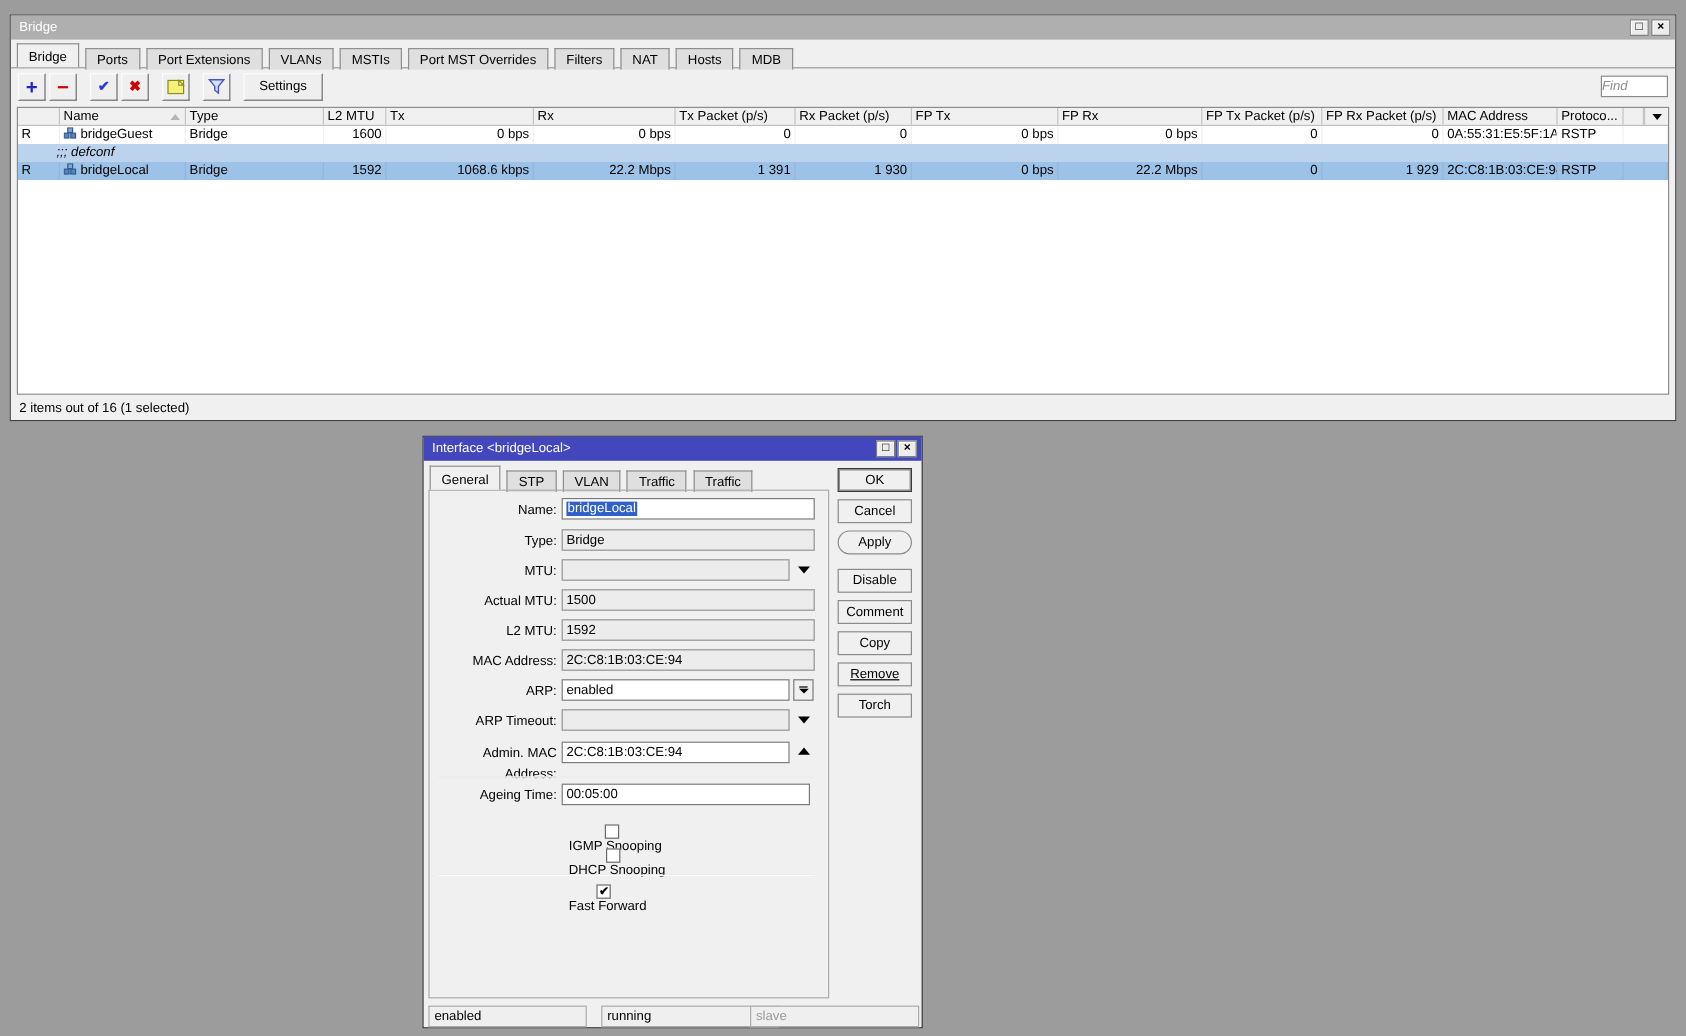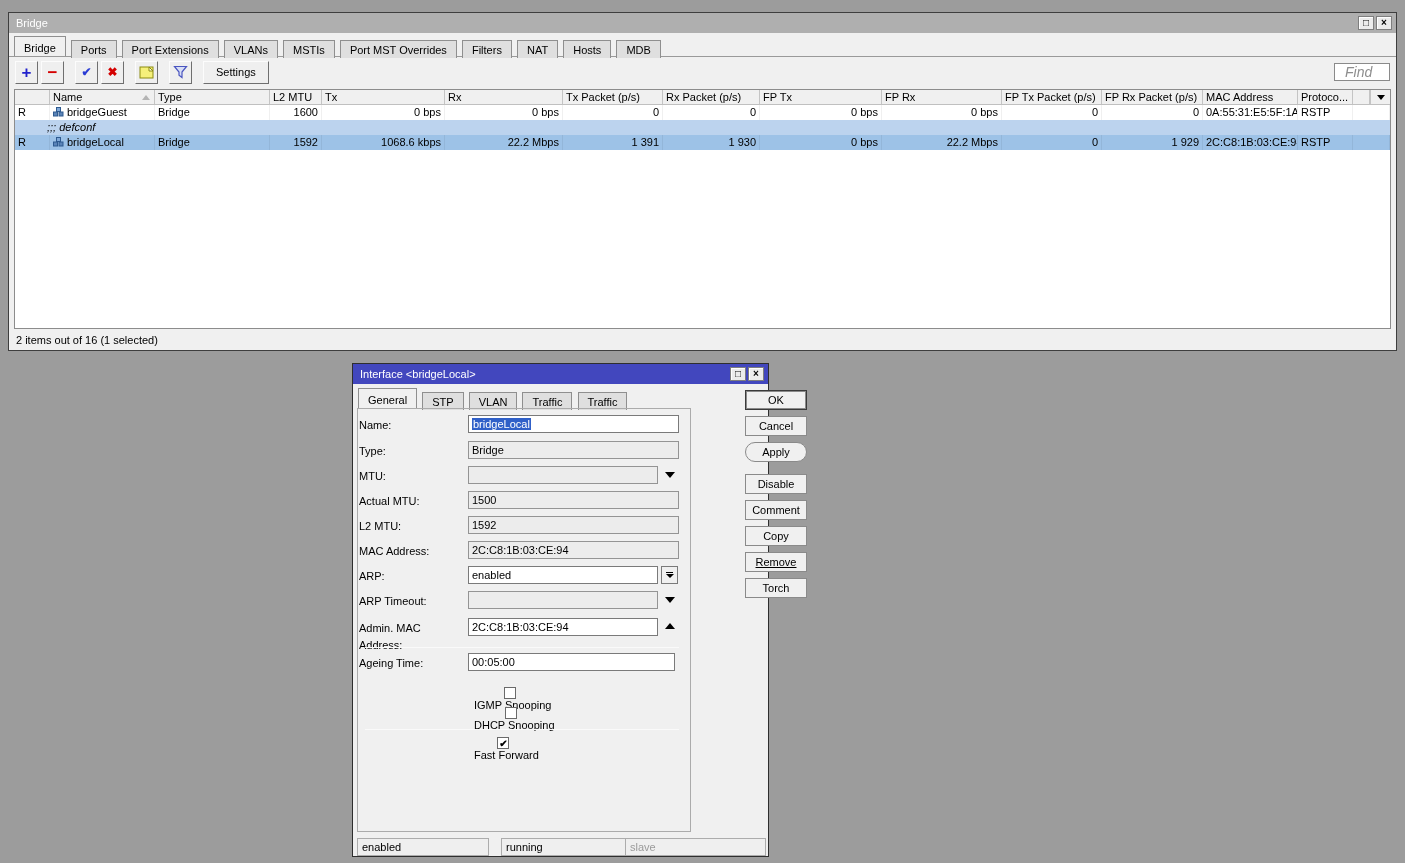--- a/index.html
+++ b/index.html
@@ -23,21 +23,21 @@
   
   .toolbar { display:flex; align-items:center; padding:4px 6px; height:30px; }
   .icon-btn { width:23px; height:23px; background:#EFEFEF; border:1px solid; border-color:#FCFCFC #6F6F6F #6F6F6F #FCFCFC;
               display:flex; align-items:center; justify-content:center; font-weight:bold; margin-right:3px; cursor:default; }
   .gap { width:8px; }
   .glyph-add { color:#2222CC; font-size:17px; line-height:17px; }
   .glyph-remove { color:#D40000; font-size:17px; line-height:15px; }
   .glyph-enable { color:#2A3CD4; font-size:12px; }
   .glyph-disable { color:#D40000; font-size:12px; }
   .text-btn { height:23px; padding:0 12px; background:#EFEFEF; border:1px solid; border-color:#FCFCFC #6F6F6F #6F6F6F #FCFCFC; font-size:11px; cursor:default; }
-  .find-input { margin-left:auto; width:56px; height:18px; border:1px solid #8A8A8A; background:#FFF; padding:0 10px; font-size:14px; font-family:"Liberation Sans",sans-serif; }
+  .find-input { margin-left:auto; width:56px; height:18px; border:1px solid #8A8A8A; background:#FFF; padding:0 0; font-size:11px; font-family:"Liberation Sans",sans-serif; }
   .find-input::placeholder { font-style:italic; color:#8E8E8E; }
 
   
   .table-wrap { position:absolute; left:5px; right:5px; top:76px; height:240px; background:#FFF; border:1px solid #8C8C8C; overflow:hidden; }
   .thead { display:flex; height:15px; background:#F0F0F0; border-bottom:1px solid #C0C0C0; }
   .thead .cell { border-right:1px solid #C4C4C4; }
   .cell { flex:none; padding:0 3px; overflow:hidden; white-space:nowrap; line-height:14px; position:relative; }
   .trow { display:flex; height:15px; }
   .trow .cell { border-right:1px solid rgba(0,0,0,0.06); line-height:15px; }
   .trow.selected { background:#9DC2E7; }
@@ -48,33 +48,33 @@
   .filler { flex:1; }
   .colsel { width:20px; border-left:1px solid #C4C4C4; display:flex; align-items:center; justify-content:center; }
   .sort-tri { position:absolute; right:4px; top:5px; width:0; height:0; border-left:4px solid transparent; border-right:4px solid transparent; border-bottom:5px solid #B4B4B4; }
   .tri-down-s { width:0; height:0; border-left:4px solid transparent; border-right:4px solid transparent; border-top:5px solid #000; }
   .row-icon { display:inline-block; vertical-align:-1px; margin-right:3px; }
   .statusbar-main { position:absolute; left:7px; bottom:4px; }
 
   
   .dlg-tabs { position:absolute; left:5px; top:24px; height:21px; border-bottom:none; padding:0; }
   .tab-page { position:absolute; left:4px; top:44px; width:334px; height:424px; border:1px solid #ABABAB; }
-  .flabel { position:absolute; width:105px; left:6px; line-height:17px; }
+  .flabel { position:absolute; text-align:right; width:105px; left:6px; line-height:17px; }
   .field { position:absolute; height:18px; border:1px solid #7A7A7A; background:#FFF; padding:1px 3px; line-height:14px; overflow:hidden; white-space:nowrap; }
   .field.readonly { background:#ECECEC; border-color:#949494; }
   .sel-text { background:#3060C8; color:#FFF; padding:0 1px; }
   .tri-down { position:absolute; width:0; height:0; border-left:5px solid transparent; border-right:5px solid transparent; border-top:6px solid #000; }
   .tri-up { position:absolute; width:0; height:0; border-left:5px solid transparent; border-right:5px solid transparent; border-bottom:6px solid #000; }
   .drop-btn { position:absolute; width:17px; height:18px; border:1px solid #7A7A7A; background:#F0F0F0; display:flex; flex-direction:column; align-items:center; justify-content:center; }
   .drop-btn .bar { width:7px; border-top:1px solid #000; margin-bottom:1px; }
   .drop-btn .tri { width:0; height:0; border-left:4px solid transparent; border-right:4px solid transparent; border-top:4px solid #000; }
   .hsep { position:absolute; height:1px; background:#C8C8C8; border-bottom:1px solid #FAFAFA; }
   .chk-row { position:absolute; display:flex; align-items:center;flex-direction:column; }
   .chk { width:12px; height:12px; background:#FFF; border:1px solid #6A6A6A; margin-right:6px; position:relative; font-size:10px; line-height:11px; text-align:center; font-weight:bold; }
-  .dlg-btn { position:absolute; left:345px; width:62px; height:20px; background:#F0F0F0; border:1px solid #8A8A8A; text-align:center; line-height:18px; cursor:default;margin-left:47px; }
+  .dlg-btn { position:absolute; left:345px; width:62px; height:20px; background:#F0F0F0; border:1px solid #8A8A8A; text-align:center; line-height:18px; cursor:default; }
   .dlg-btn.default { border:1px solid #3A3A3A; box-shadow:0 0 0 1px #8A8A8A inset; }
   .status-cell { position:absolute; height:18px; border:1px solid #ACACAC; background:#EFEFEF; padding:1px 4px; line-height:15px; }
   .muted { color:#9B9B9B; }
 </style>
 </head>
 <body>
 
 <div class="window" style="left:8px; top:12px; width:1389px; height:339px;">
   <div class="titlebar inactive">
     <span class="title">Bridge</span>

